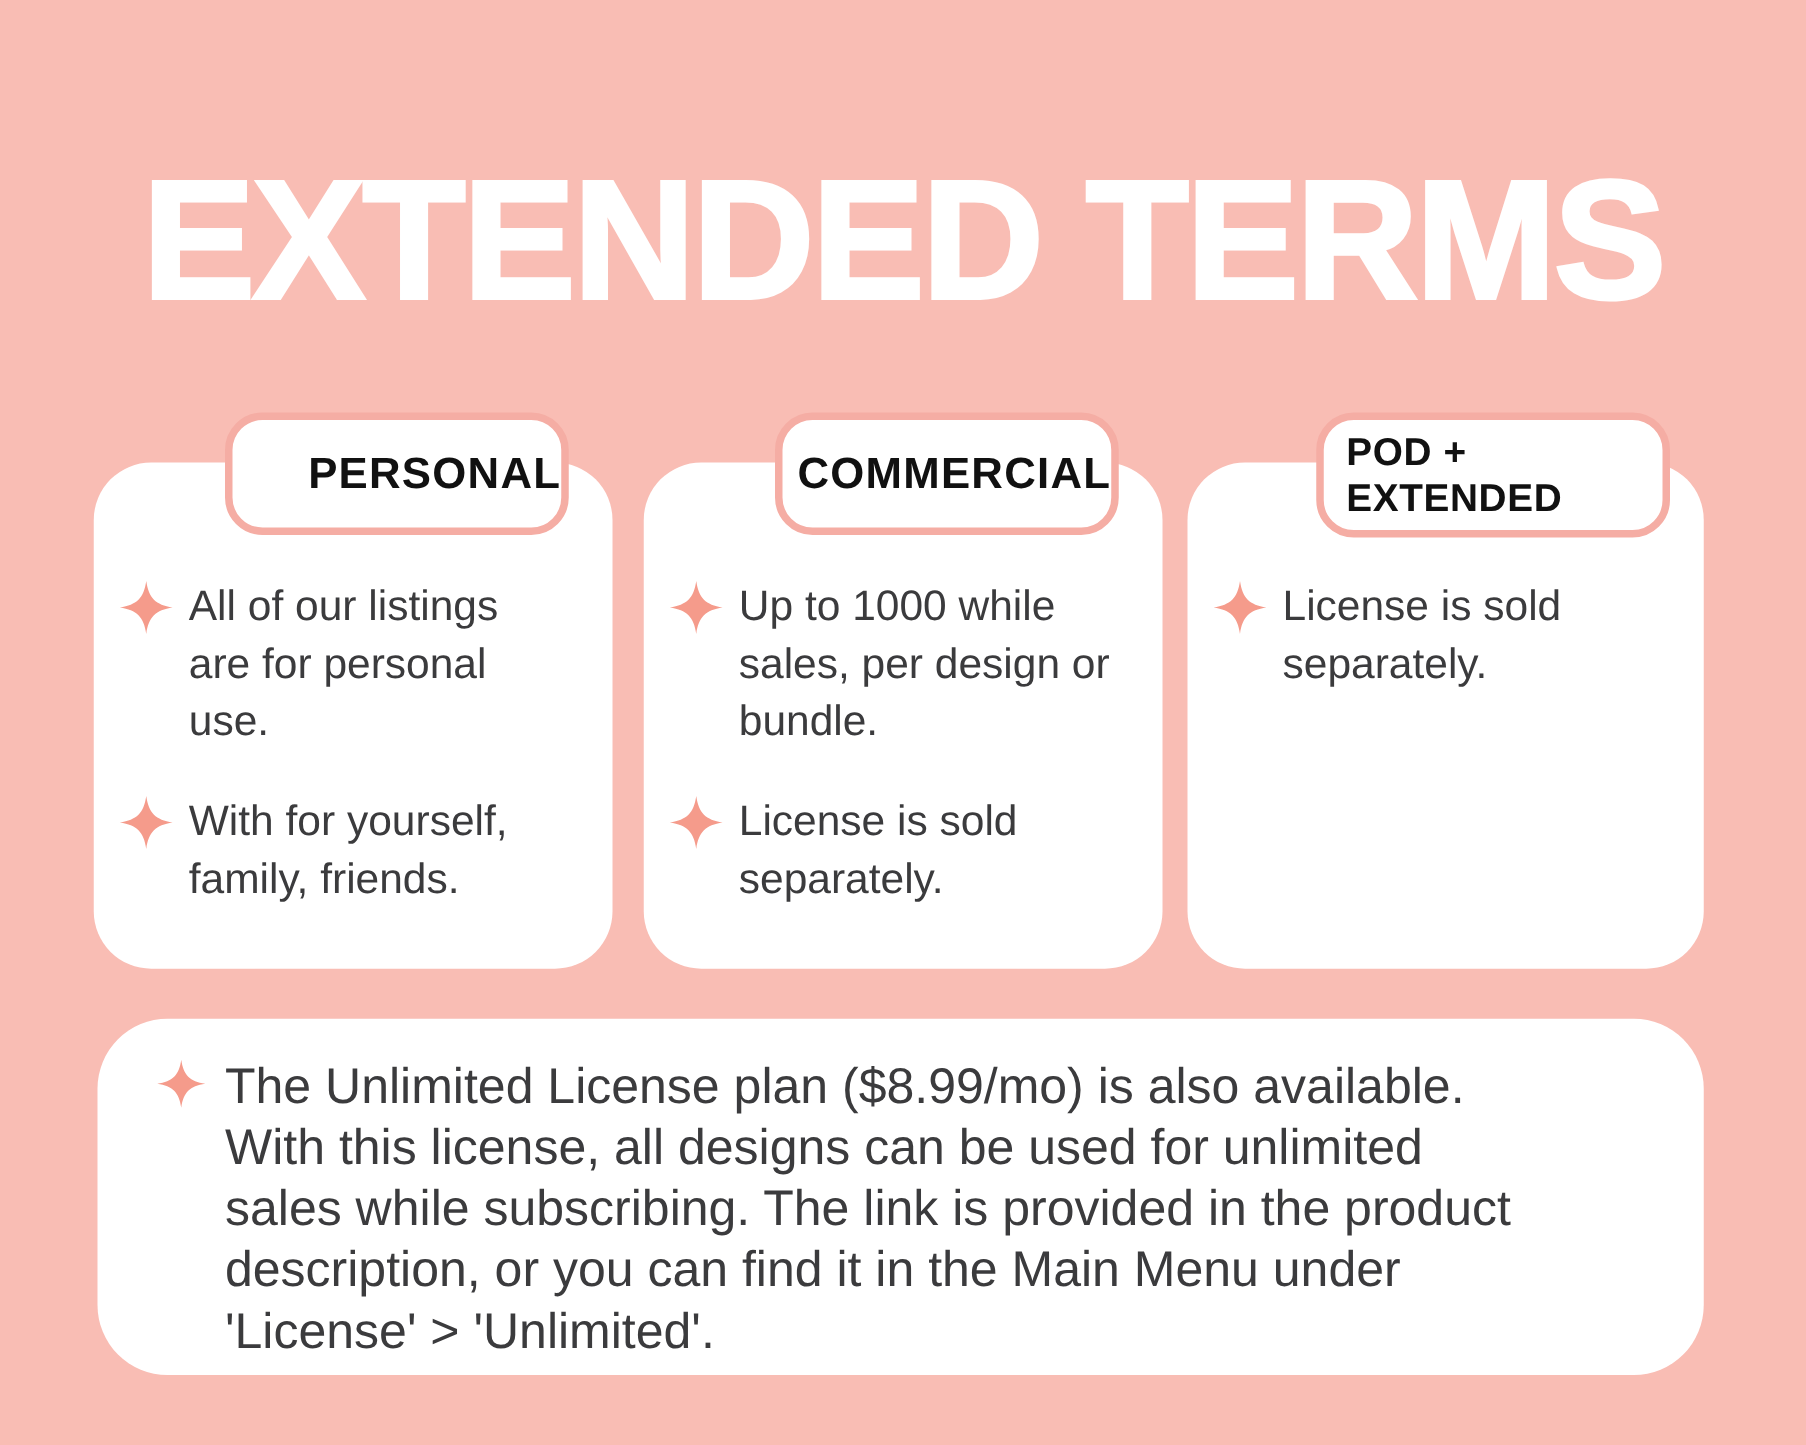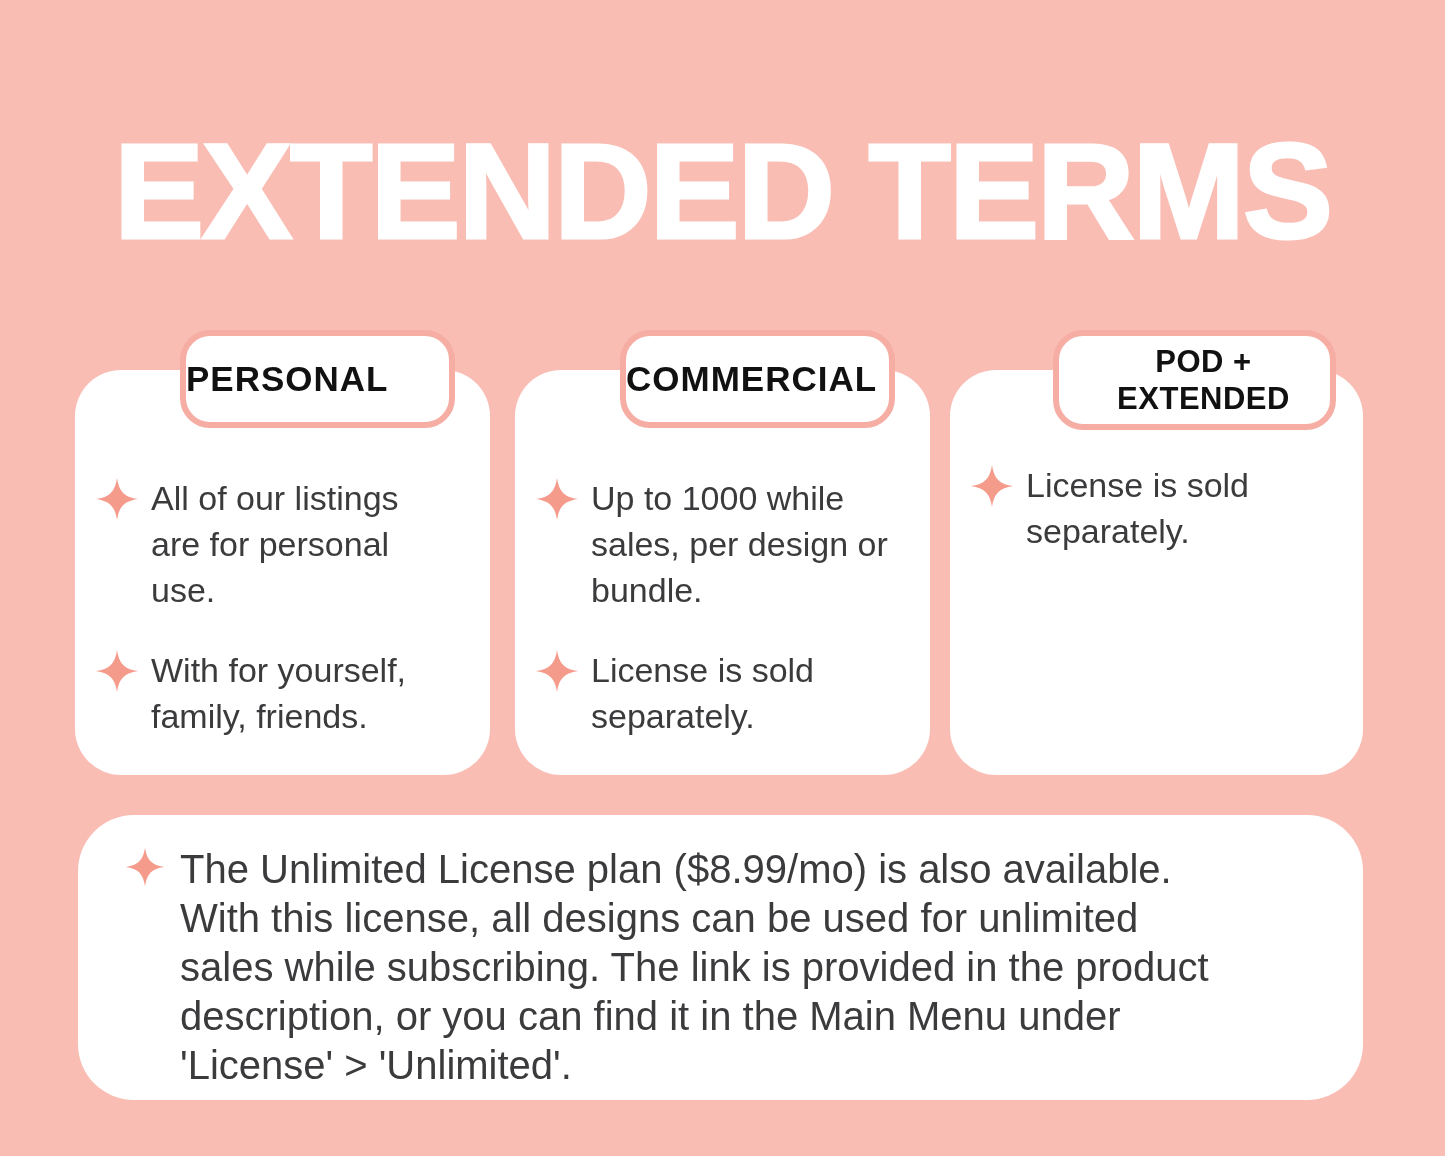--- a/index.html
+++ b/index.html
@@ -51,51 +51,51 @@
     position: absolute;
     top: -40px;
     left: 105px;
     width: 275px;
     height: 98px;
     background: var(--card-background, #ffffff);
     border: 6px solid var(--pill-border, #f5ada4);
     border-radius: 30px;
     display: flex;
     align-items: center;
-    justify-content: flex-start;
+    justify-content: flex-end;
     font-weight: 700;
     font-size: 35px;
     letter-spacing: 1px;
     color: var(--heading-text, #111111);
     white-space: nowrap;
     text-align: center;
   }
   .card-3 .pill {
     left: 103px;
     width: 283px;
     height: 100px;
     justify-content: flex-start;
     padding-left: 18px;
     white-space: normal;
-    text-align: center;
+    text-align: left;
     font-size: 31px;
     line-height: 37px;
     letter-spacing: 0.5px;
   }
   .bullets {
     padding: 92px 40px 0 20px;
     display: flex;
     flex-direction: column;
   }
   .bullet {
     display: flex;
     align-items: flex-start;
     gap: 12px;
   }
-  .bullet-first { min-height: 172px; margin-top: 13px; }
+  .bullet-first { min-height: 172px; }
   .bullet p {
     margin: 0;
     font-size: 34px;
     line-height: 46px;
     color: var(--body-text, #3b3b3d);
   }
   .star { flex-shrink: 0; color: var(--sparkle, #f59b8b); }
   .star svg { display: block; }
   .footer-card {
     position: absolute;

